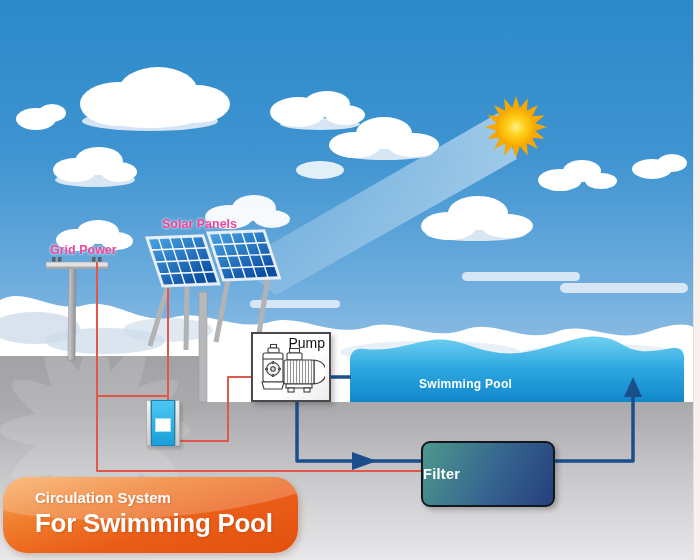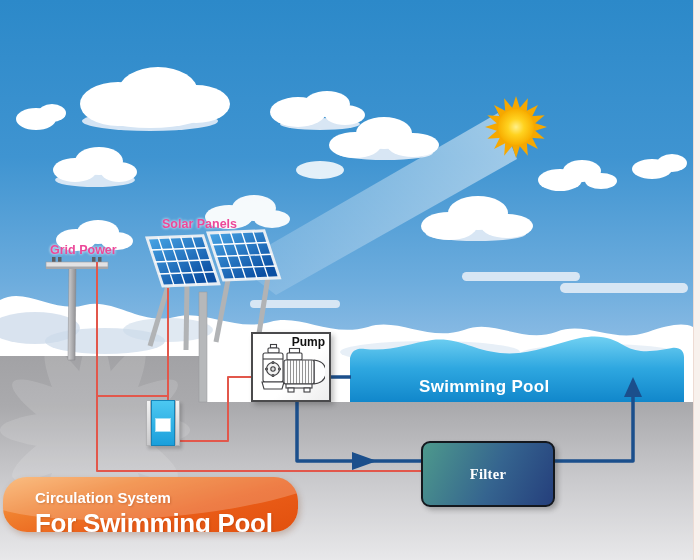--- a/index.html
+++ b/index.html
@@ -8,51 +8,51 @@
   .art{position:absolute;left:0;top:0;width:693px;height:560px;}
   .right-strip{position:absolute;left:693px;top:0;width:7px;height:560px;
                background:#f8f1ed;border-left:1px solid #eedbd3;}
 
   
   .lbl{position:absolute;font-weight:bold;color:#ec4899;
        text-shadow:0 0 3px rgba(255,255,255,.75),0 0 3px rgba(255,255,255,.5);}
   .lbl-grid{left:44px;top:243px;font-size:12.5px;padding-left:6px;}
   .lbl-panels{left:162px;top:217px;font-size:12.5px;}
   .lbl-inverter{left:107px;top:424px;font-size:12.5px;line-height:17px;white-space:pre-line;}
-  .lbl-pool{position:absolute;left:419px;top:377px;font-size:17px;font-weight:bold;color:#fff;
+  .lbl-pool{position:absolute;left:419px;top:377px;font-size:12px;font-weight:bold;color:#fff;
             letter-spacing:.3px;text-shadow:none;}
 
   
   .pump-box{position:absolute;left:251px;top:332px;width:76px;height:66px;
             background:linear-gradient(135deg,#ffffff 60%,#ededed);
             border:2px solid #4a4a4c;box-shadow:3px 3px 5px rgba(40,40,40,.28);}
-  .pump-box .lbl-pump{position:absolute;right:4px;top:1px;font-size:12px;font-weight:bold;
+  .pump-box .lbl-pump{position:absolute;right:4px;top:1px;font-size:14px;font-weight:normal;
             color:#111;text-shadow:none;}
   .pump-box svg{position:absolute;left:2px;bottom:1px;}
 
   
   .inverter{position:absolute;left:146px;top:400px;width:34px;height:46px;display:flex;
             box-shadow:2px 3px 3px rgba(40,40,40,.22);}
   .inv-rail{width:5px;background:linear-gradient(180deg,#f4f4f4,#c9c9cb);
             border:1px solid #b2b2b4;box-sizing:border-box;}
   .inv-body{flex:1;position:relative;background:linear-gradient(180deg,#4cc8f1,#1a9fdb);
             border:1px solid #1583b8;box-sizing:border-box;}
   .inv-screen{position:absolute;left:3px;right:3px;top:17px;height:14px;background:#fff;
               border:1px solid #a6e0f4;box-sizing:border-box;}
 
   
   .filter-box{position:absolute;left:421px;top:441px;width:134px;height:66px;
               border:2px solid #14181e;border-radius:9px;box-sizing:border-box;
               background:linear-gradient(115deg,#4d998c 0%,#35648f 55%,#253f7c 100%);
               box-shadow:3px 3px 5px rgba(40,40,40,.3);
-              display:flex;align-items:center;justify-content:center;font-family:Liberation Serif, serif;}
+              display:flex;align-items:center;}
   .filter-box .lbl-filter{color:#fff;font-size:14.5px;font-weight:bold;letter-spacing:.3px;}
 
   
-  .banner{position:absolute;left:3px;top:477px;width:295px;height:55px;border-radius:24px;
+  .banner{position:absolute;left:3px;top:477px;width:295px;height:76px;border-radius:24px;
           background:linear-gradient(165deg,#f9ad62 0%,#f0802f 30%,#ea5d18 62%,#e2500e 100%);
           overflow:hidden;box-shadow:2px 3px 6px rgba(120,50,10,.25);}
   .banner-gloss{position:absolute;left:-30px;top:-46px;width:380px;height:86px;border-radius:50%;
           background:rgba(255,255,255,.20);transform:rotate(-5deg);}
   .banner-text{position:absolute;left:32px;top:12px;color:#fff;}
   .banner-l1{font-size:15px;font-weight:bold;text-shadow:1px 1px 2px rgba(120,40,0,.25);}
   .banner-l2{font-size:26px;font-weight:bold;margin-top:2px;letter-spacing:-.3px;
              text-shadow:1px 1px 2px rgba(120,40,0,.25);}
 </style>
 </head>

